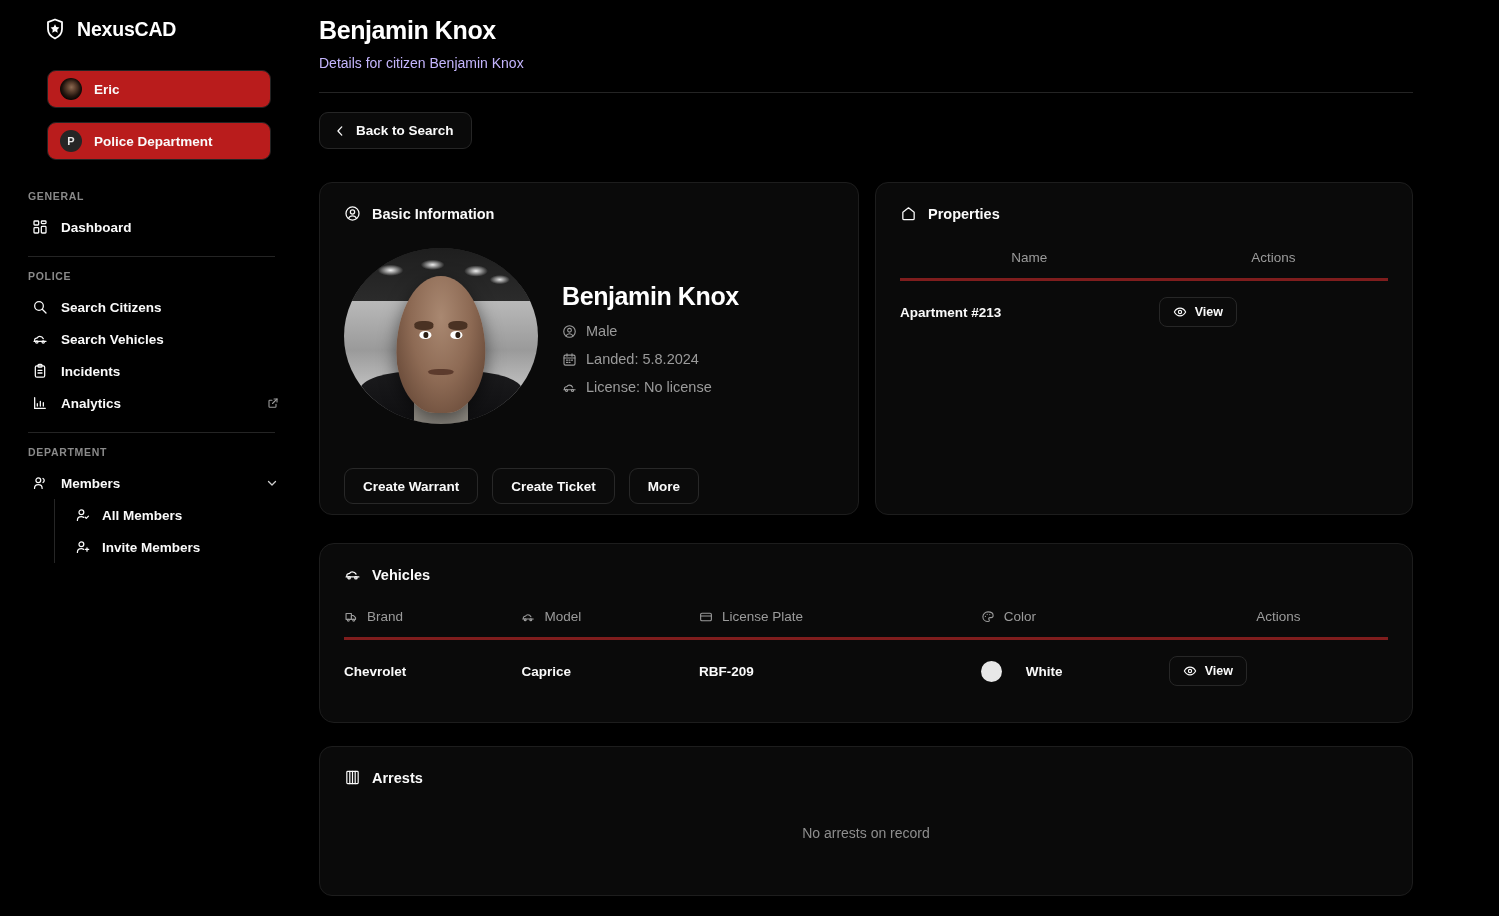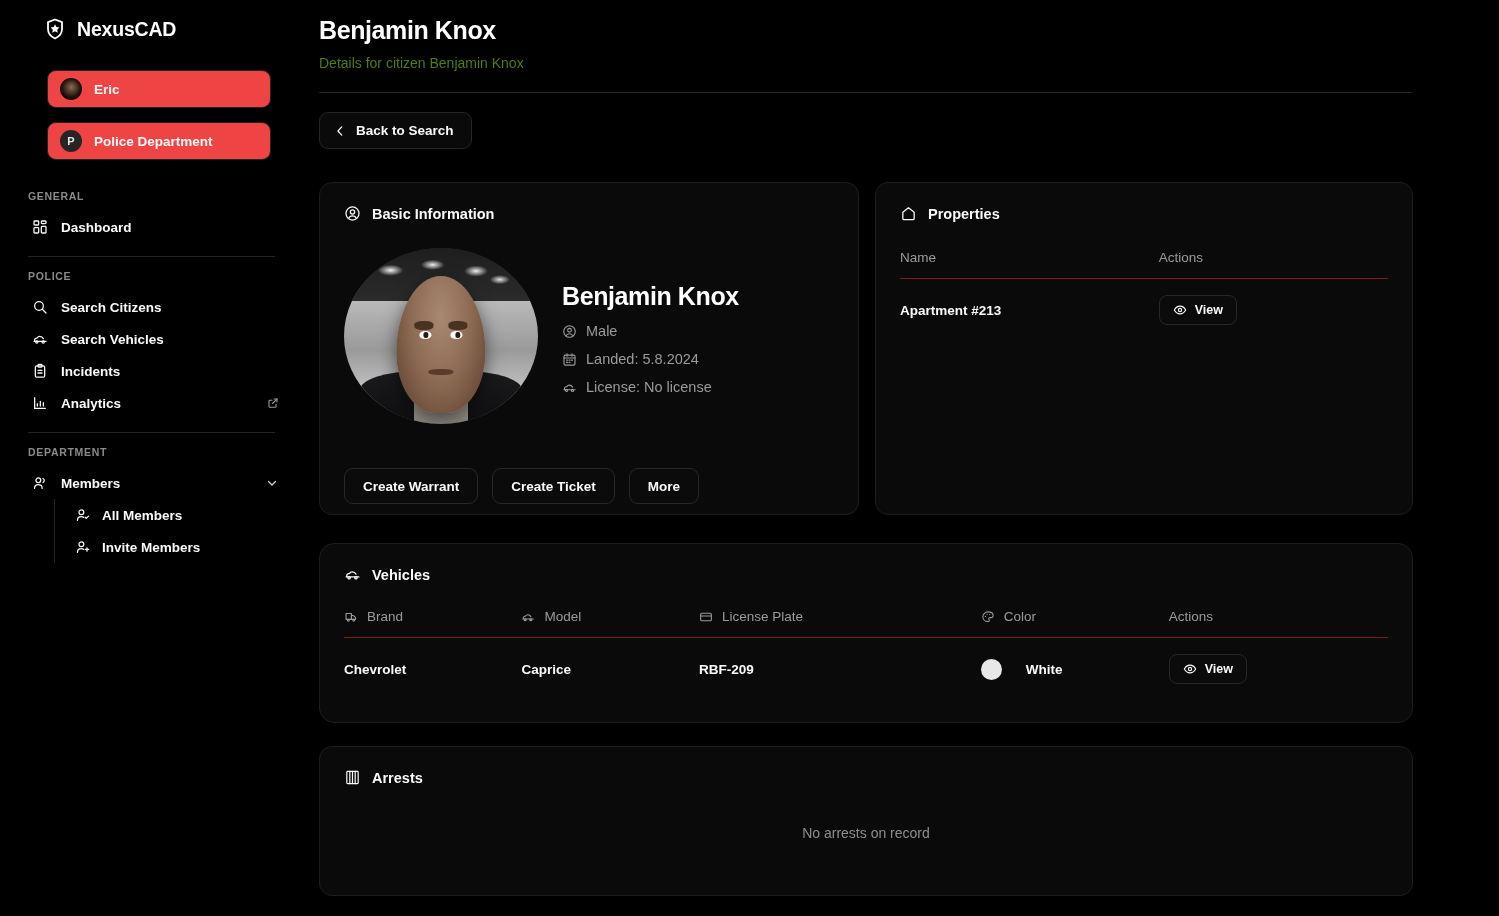--- a/index.html
+++ b/index.html
@@ -26,21 +26,21 @@
   .brand-logo { width: 24px; height: 24px; display: block; }
   .brand-name { font-size: 19.5px; font-weight: bold; letter-spacing: -0.2px; color: #fff; }
 
   .pill {
     display: flex; align-items: center; gap: 12px;
     height: 38px;
     margin: 0 16px 0 31px;
     padding: 0 12px;
     border: 1px solid #232323;
     border-radius: 9px;
-    background: #ef4444;
+    background: #b91c1c;
     cursor: pointer;
   }
   .pill + .pill { margin-top: 14px; }
   .pill-label { font-size: 13.5px; font-weight: bold; color: #fafafa; }
 
   .avatar-eric {
     width: 22px; height: 22px; border-radius: 50%;
     background:
       radial-gradient(circle at 52% 42%, #8c6a52 0%, #5a3e2d 26%, #2a1a12 52%, #120b07 78%),
       #0d0906;
@@ -81,21 +81,21 @@
   .sub-item {
     display: flex; align-items: center; gap: 11px;
     height: 32px; padding: 0 6px;
     border-radius: 7px; cursor: pointer;
   }
   .sub-label { font-size: 13.5px; font-weight: bold; color: #fafafa; }
 
   
   .main { flex: 1; height: 916px; padding: 16px 86px 12px 16px; overflow: hidden; }
   .page-title { font-size: 25px; font-weight: bold; letter-spacing: -0.4px; color: #fff; }
-  .page-sub { font-size: 14px; color: #4d7c0f; margin-top: 10px; }
+  .page-sub { font-size: 14px; color: #c4b5fd; margin-top: 10px; }
   .header-rule { height: 1px; background: #242424; margin: 21px 0 0 0; }
 
   .back-btn {
     display: inline-flex; align-items: center; gap: 9px;
     height: 37px; margin-top: 19px; padding: 0 17px 0 13px;
     border: 1px solid #262626; border-radius: 9px;
     background: #0a0a0a; cursor: pointer;
     color: #fafafa; font-size: 13.5px; font-weight: bold;
   }
   .back-ico { width: 14px; height: 14px; display: block; }
@@ -177,22 +177,22 @@
     border: 1px solid #282828; border-radius: 9px;
     background: #0b0b0b; color: #fafafa;
     font-size: 13.5px; font-weight: bold;
     font-family: "Liberation Sans", sans-serif;
     cursor: pointer;
   }
 
   
   table { width: 100%; border-collapse: collapse; }
   th {
-    text-align: left; font-size: 13.5px; font-weight: normal; color: #9b9b9b;
-    padding: 0 0 13px 0; border-bottom: 1px solid #7f1d1d;
+    text-align: center; font-size: 13.5px; font-weight: normal; color: #9b9b9b;
+    padding: 0 0 13px 0; border-bottom: 3px solid #7f1d1d;
   }
   td { font-size: 13.5px; font-weight: bold; color: #fafafa; padding: 16px 0 0 0; }
   .th-inner { display: flex; align-items: center; gap: 9px; }
   .th-ico { width: 14px; height: 14px; display: block; color: #9b9b9b; }
   .props-table { margin-top: 28px; }
   .vehicles-table { margin-top: 26px; }
 
   .view-btn {
     display: inline-flex; align-items: center; gap: 8px;
     height: 30px; padding: 0 13px;

